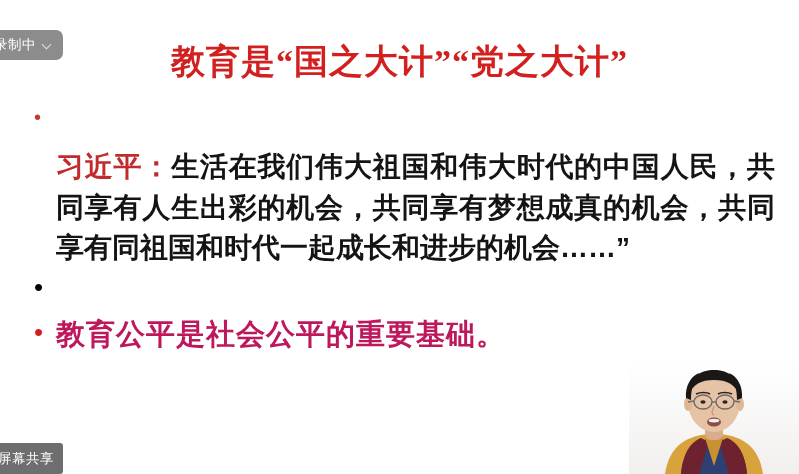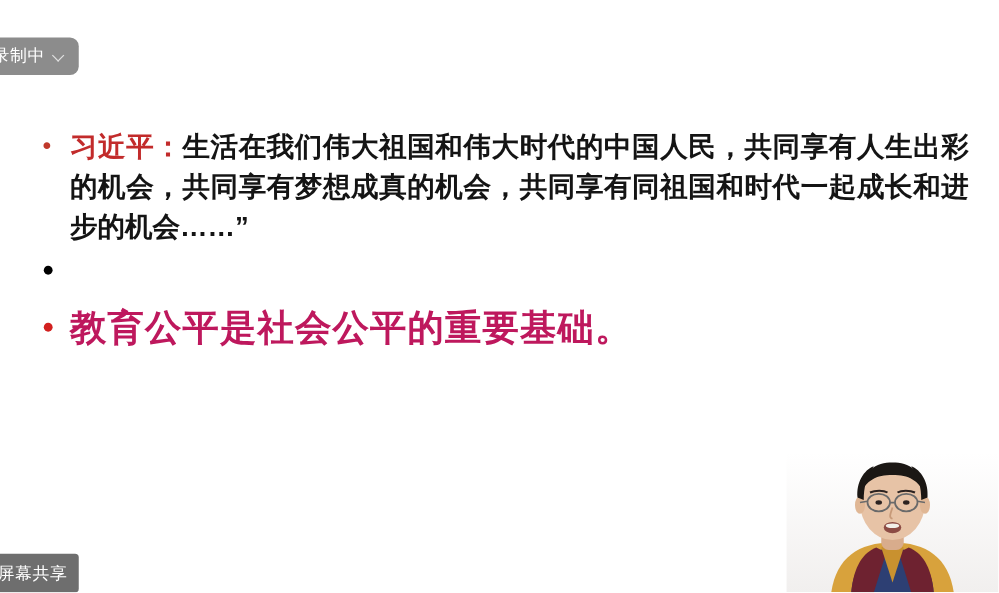--- a/index.html
+++ b/index.html
@@ -64,26 +64,27 @@
     line-height: 1.45;
   }
 
   
   .row-quote .bullet-mark {
     color: #c0392b;
     font-size: 20px;
     line-height: 1.5;
   }
   .row-quote .bullet-body {
-    font-size: 22px;
+    font-size: 28px;
     font-weight: bold;
     color: #141414;
     letter-spacing: 0px;
     line-height: 1.45;
     text-align: justify;
+    margin-top: 45px;
   }
   .speaker {
     color: #c22b2b;
     font-weight: bold;
   }
 
   
   .row-empty {
     margin-top: 4px;
     height: 34px;
@@ -186,20 +187,21 @@
     height: 100%;
   }
 </style>
 </head>
 <body>
 
 <div id="screen">
 
   <div class="slide">
 
+    <div class="slide-title">教育是“国之大计”“党之大计”</div>
 
     <div class="bullets">
 
       <div class="bullet-row row-quote">
         <span class="bullet-mark">•</span>
         <span class="bullet-body"><span class="speaker">习近平：</span><span>生活在我们伟大祖国和伟大时代的中国人民，共同享有人生出彩的机会，共同享有梦想成真的机会，共同享有同祖国和时代一起成长和进步的机会……”</span></span>
       </div>
 
       <div class="bullet-row row-empty">
         <span class="bullet-mark">•</span>

